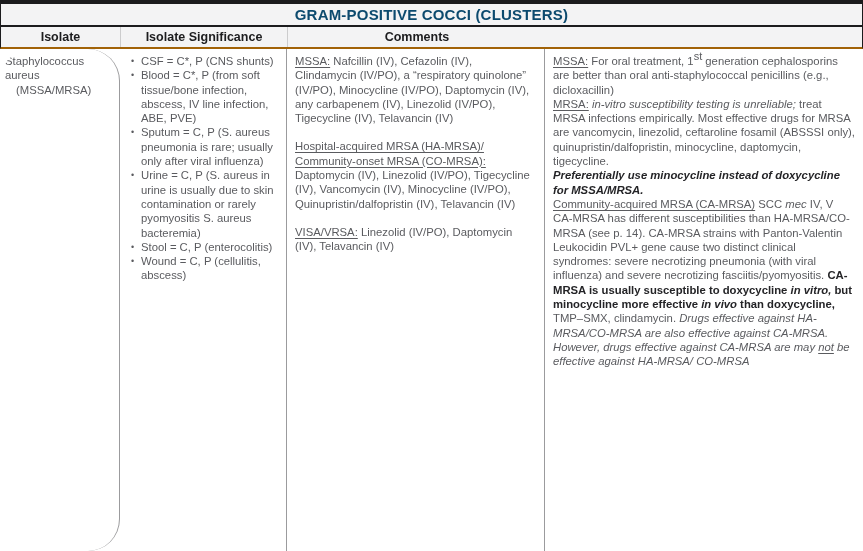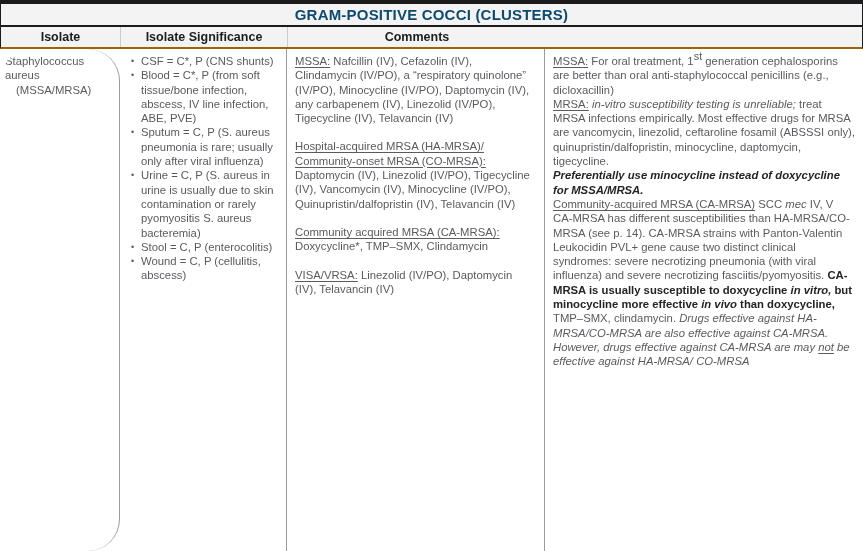--- a/index.html
+++ b/index.html
@@ -124,21 +124,20 @@
           <li>
             <span class="blt">•</span>
             <span>Wound = C, P (cellulitis, abscess)</span>
           </li>
         </ul>
       </div>
 
       <div class="col col-therapy">
         <div class="t-block"><span class="seg-u">MSSA:</span><span> Nafcillin (IV), Cefazolin (IV), Clindamycin (IV/PO), a “respiratory quinolone” (IV/PO), Minocycline (IV/PO), Daptomycin (IV), any carbapenem (IV), Linezolid (IV/PO), Tigecycline (IV), Telavancin (IV)</span></div>
         <div class="t-block"><span class="seg-u">Hospital-acquired MRSA (HA-MRSA)/</span><br><span class="seg-u">Community-onset MRSA (CO-MRSA):</span><br><span>Daptomycin (IV), Linezolid (IV/PO), Tigecycline (IV), Vancomycin (IV), Minocycline (IV/PO), Quinupristin/dalfopristin (IV), Telavancin (IV)</span></div>
-        <div class="t-block"><span class="seg-u">Community acquired MRSA (CA-MRSA):</span><br><span>Doxycycline*, TMP–SMX, Clindamycin</span></div>
         <div class="t-block"><span class="seg-u">VISA/VRSA:</span><span> Linezolid (IV/PO), Daptomycin (IV), Telavancin (IV)</span></div>
       </div>
 
       <div class="col col-comments">
         <div class="c-par"><span class="seg-u">MSSA:</span><span> For oral treatment, 1</span><sup class="seg-sup">st</sup><span> generation cephalosporins are better than oral anti-staphylococcal penicillins (e.g., dicloxacillin)</span></div>
         <div class="c-par"><span class="seg-u">MRSA:</span><span> </span><span class="seg-i">in-vitro susceptibility testing is unreliable;</span><span> treat MRSA infections empirically. Most effective drugs for MRSA are vancomycin, linezolid, ceftaroline fosamil (ABSSSI only), quinupristin/dalfopristin, minocycline, daptomycin, tigecycline.</span></div>
         <div class="c-par"><span class="seg-bi">Preferentially use minocycline instead of doxycycline for MSSA/MRSA.</span></div>
         <div class="c-par"><span class="seg-u">Community-acquired MRSA (CA-MRSA)</span><span> SCC </span><span class="seg-i">mec</span><span> IV, V CA-MRSA has different susceptibilities than HA-MRSA/CO-MRSA (see p. 14). CA-MRSA strains with Panton-Valentin Leukocidin PVL+ gene cause two distinct clinical syndromes: severe necrotizing pneumonia (with viral influenza) and severe necrotizing fasciitis/pyomyositis. </span><span class="seg-b">CA-MRSA is usually susceptible to doxycycline </span><span class="seg-bi">in vitro,</span><span class="seg-b"> but minocycline more effective </span><span class="seg-bi">in vivo</span><span class="seg-b"> than doxycycline,</span><span> TMP–SMX, clindamycin. </span><span class="seg-i">Drugs effective against HA-MRSA/CO-MRSA are also effective against CA-MRSA. However, drugs effective against CA-MRSA are may </span><span class="seg-iu">not</span><span class="seg-i"> be effective against HA-MRSA/ CO-MRSA</span></div>
       </div>
 

